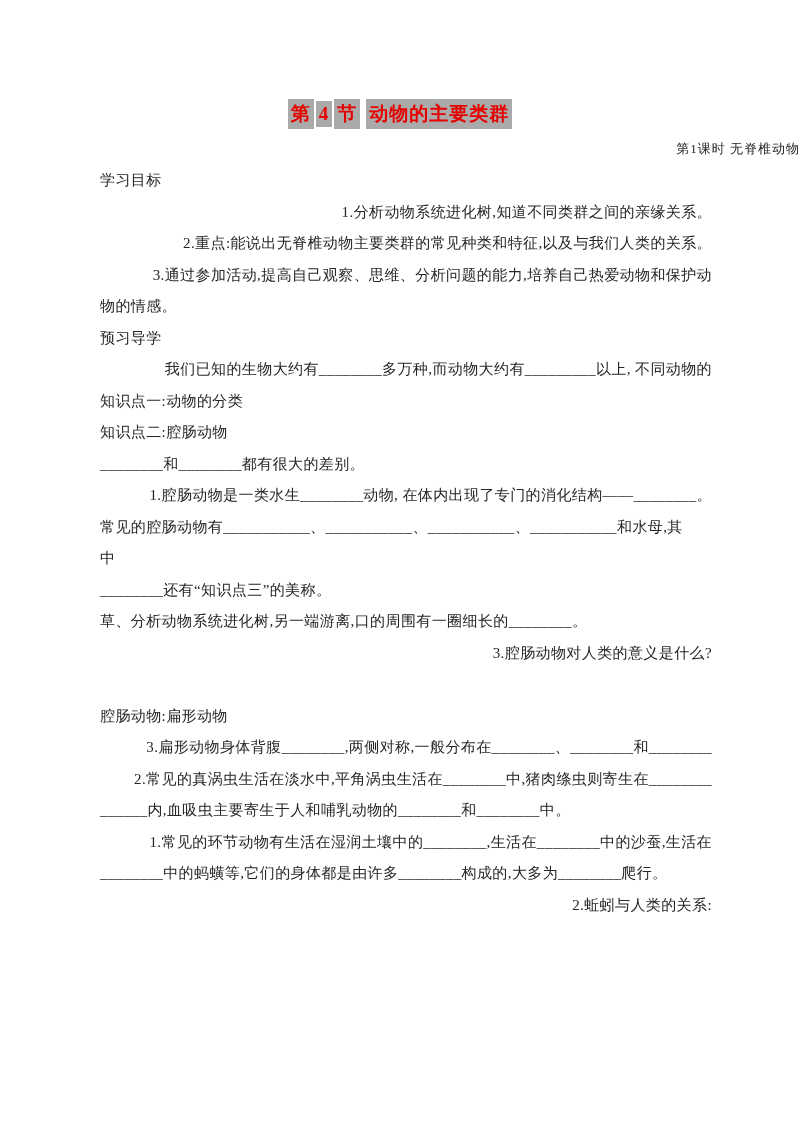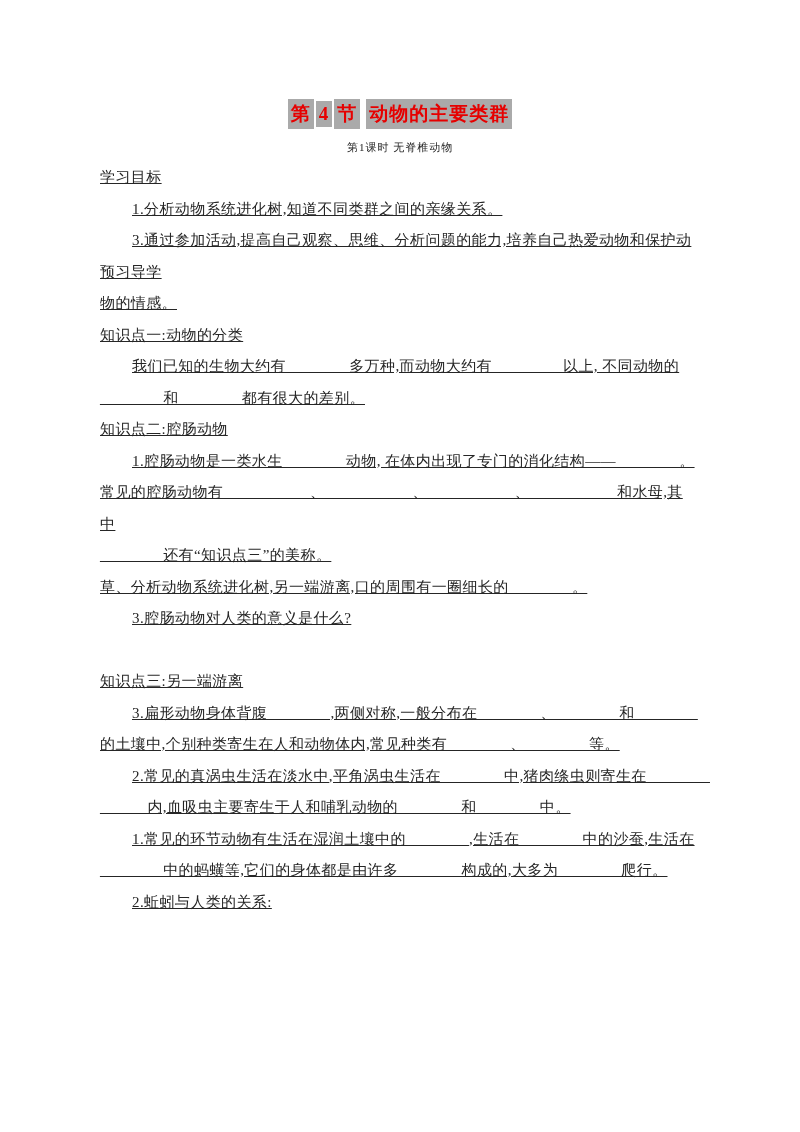--- a/index.html
+++ b/index.html
@@ -22,70 +22,69 @@
   .title-row .seg {
     background: var(--hl-gray, #aaaaaa);
     color: var(--title-red, #e60000);
     padding: 2px 3px;
     margin: 0 1px;
     display: inline-block;
   }
   .title-row .seg-last { margin-left: 5px; }
   .subtitle-row {
     margin-top: 11px;
-    text-align: center;
-    font-size: 11px;
+    text-align: right;
+    font-size: 13px;
     letter-spacing: 1px;
     color: #262626;
   }
   .content {
     margin: 7px 88px 0 100px;
     font-size: 15px;
     color: #262626;
     letter-spacing: 0.4px;
   }
   .line {
     height: 31.5px;
     line-height: 31.5px;
     white-space: nowrap;
-    text-decoration: underline;
   }
-  .indent { padding-left: 32px; }
+  .indent { padding-left: 32px; text-align: right; }
 </style>
 </head>
 <body>
 
 <div class="page" style="--title-red: #e60000; --hl-gray: #aaaaaa;">
 
   <div class="title-row">
     <span class="seg">第</span><span class="seg">4</span><span class="seg">节</span><span class="seg seg-last">动物的主要类群</span>
   </div>
 
   <div class="subtitle-row">第1课时 无脊椎动物</div>
 
   <div class="content">
     <div class="line">学习目标</div>
     <div class="line indent">1.分析动物系统进化树,知道不同类群之间的亲缘关系。</div>
+    <div class="line indent">2.重点:能说出无脊椎动物主要类群的常见种类和特征,以及与我们人类的关系。</div>
     <div class="line indent">3.通过参加活动,提高自己观察、思维、分析问题的能力,培养自己热爱动物和保护动</div>
+    <div class="line">物的情感。</div>
     <div class="line">预习导学</div>
-    <div class="line">物的情感。</div>
+    <div class="line indent">我们已知的生物大约有________多万种,而动物大约有_________以上, 不同动物的</div>
     <div class="line">知识点一:动物的分类</div>
-    <div class="line indent">我们已知的生物大约有________多万种,而动物大约有_________以上, 不同动物的</div>
+    <div class="line">知识点二:腔肠动物</div>
     <div class="line">________和________都有很大的差别。</div>
-    <div class="line">知识点二:腔肠动物</div>
     <div class="line indent">1.腔肠动物是一类水生________动物, 在体内出现了专门的消化结构——________。</div>
     <div class="line">常见的腔肠动物有___________、___________、___________、___________和水母,其</div>
     <div class="line">中</div>
     <div class="line">________还有“知识点三”的美称。</div>
     <div class="line">草、分析动物系统进化树,另一端游离,口的周围有一圈细长的________。</div>
     <div class="line indent">3.腔肠动物对人类的意义是什么?</div>
     <div class="line"></div>
-    <div class="line">知识点三:另一端游离</div>
+    <div class="line">腔肠动物:扁形动物</div>
     <div class="line indent">3.扁形动物身体背腹________,两侧对称,一般分布在________、________和________</div>
-    <div class="line">的土壤中,个别种类寄生在人和动物体内,常见种类有________、________等。</div>
     <div class="line indent">2.常见的真涡虫生活在淡水中,平角涡虫生活在________中,猪肉绦虫则寄生在________</div>
     <div class="line">______内,血吸虫主要寄生于人和哺乳动物的________和________中。</div>
     <div class="line indent">1.常见的环节动物有生活在湿润土壤中的________,生活在________中的沙蚕,生活在</div>
     <div class="line">________中的蚂蟥等,它们的身体都是由许多________构成的,大多为________爬行。</div>
     <div class="line indent">2.蚯蚓与人类的关系:</div>
   </div>
 
 </div>
 
 </body></html>

